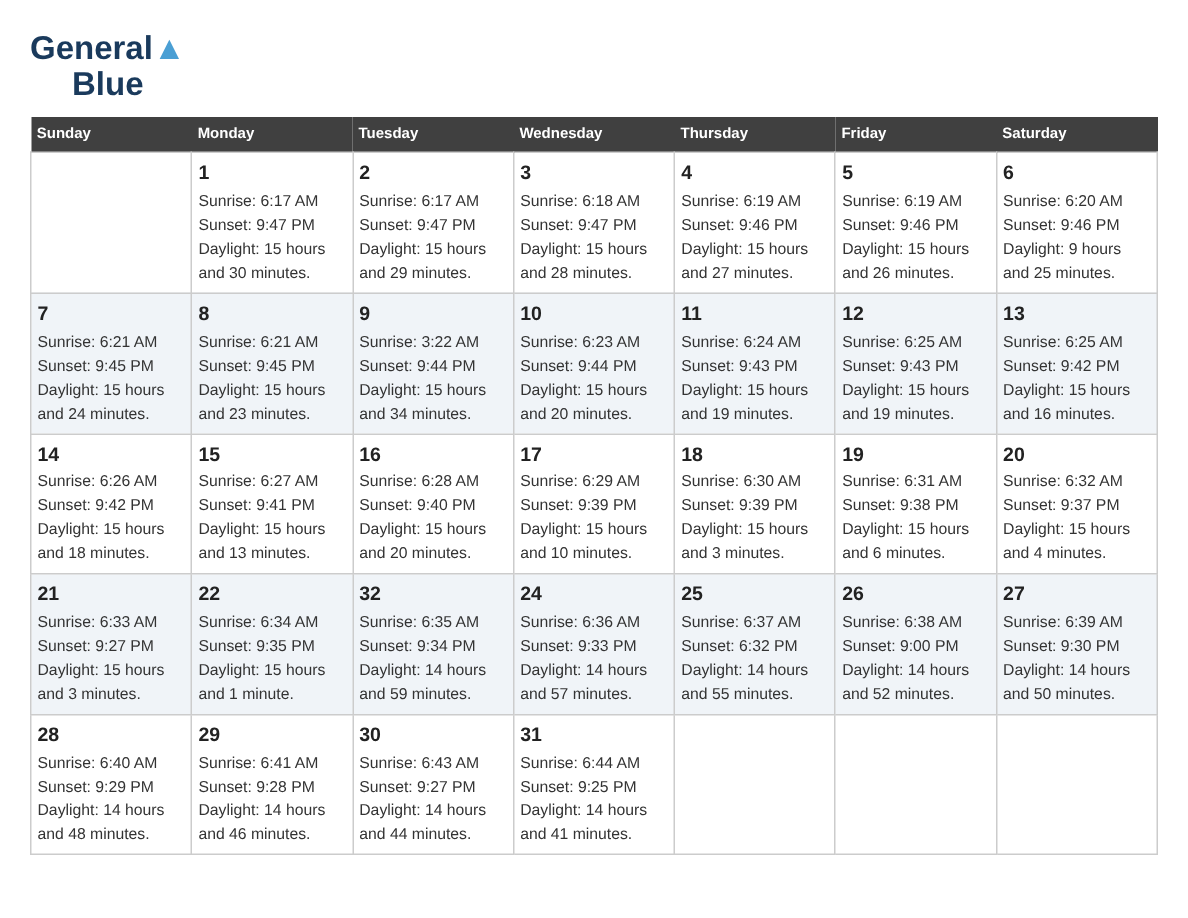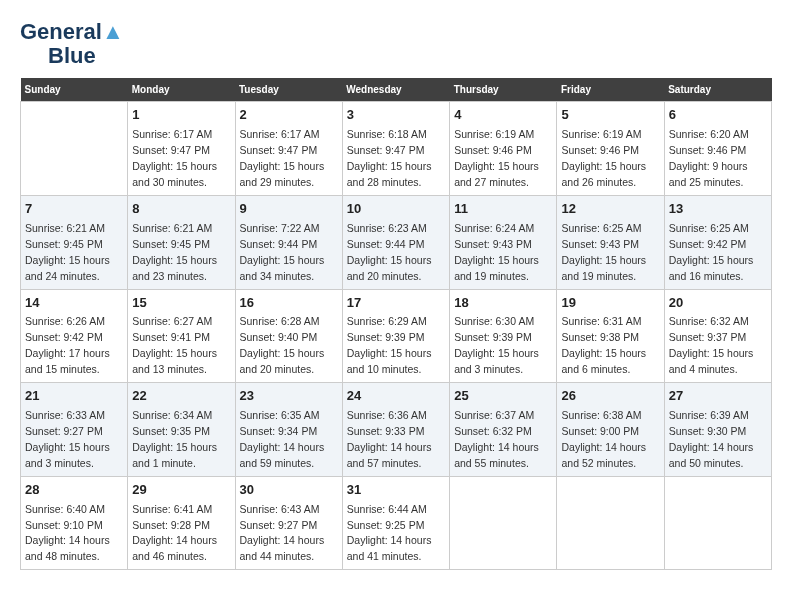--- a/index.html
+++ b/index.html
@@ -145,21 +145,21 @@
       <tr>
         <td><span class="day-num">7</span>
 <span class="day-info">Sunrise: 6:21 AM</span><br>
 <span class="day-info">Sunset: 9:45 PM</span><br>
 <span class="day-info">Daylight: 15 hours and 24 minutes.</span></td>
         <td><span class="day-num">8</span>
 <span class="day-info">Sunrise: 6:21 AM</span><br>
 <span class="day-info">Sunset: 9:45 PM</span><br>
 <span class="day-info">Daylight: 15 hours and 23 minutes.</span></td>
         <td><span class="day-num">9</span>
-<span class="day-info">Sunrise: 7:22 AM</span><br>
+<span class="day-info">Sunrise: 3:22 AM</span><br>
 <span class="day-info">Sunset: 9:44 PM</span><br>
 <span class="day-info">Daylight: 15 hours and 34 minutes.</span></td>
         <td><span class="day-num">10</span>
 <span class="day-info">Sunrise: 6:23 AM</span><br>
 <span class="day-info">Sunset: 9:44 PM</span><br>
 <span class="day-info">Daylight: 15 hours and 20 minutes.</span></td>
         <td><span class="day-num">11</span>
 <span class="day-info">Sunrise: 6:24 AM</span><br>
 <span class="day-info">Sunset: 9:43 PM</span><br>
 <span class="day-info">Daylight: 15 hours and 19 minutes.</span></td>
@@ -169,21 +169,21 @@
 <span class="day-info">Daylight: 15 hours and 19 minutes.</span></td>
         <td><span class="day-num">13</span>
 <span class="day-info">Sunrise: 6:25 AM</span><br>
 <span class="day-info">Sunset: 9:42 PM</span><br>
 <span class="day-info">Daylight: 15 hours and 16 minutes.</span></td>
       </tr>
       <tr>
         <td><span class="day-num">14</span>
 <span class="day-info">Sunrise: 6:26 AM</span><br>
 <span class="day-info">Sunset: 9:42 PM</span><br>
-<span class="day-info">Daylight: 17 hours and 15 minutes.</span></td>
+<span class="day-info">Daylight: 15 hours and 18 minutes.</span></td>
         <td><span class="day-num">15</span>
 <span class="day-info">Sunrise: 6:27 AM</span><br>
 <span class="day-info">Sunset: 9:41 PM</span><br>
 <span class="day-info">Daylight: 15 hours and 13 minutes.</span></td>
         <td><span class="day-num">16</span>
 <span class="day-info">Sunrise: 6:28 AM</span><br>
 <span class="day-info">Sunset: 9:40 PM</span><br>
 <span class="day-info">Daylight: 15 hours and 20 minutes.</span></td>
         <td><span class="day-num">17</span>
 <span class="day-info">Sunrise: 6:29 AM</span><br>
@@ -204,21 +204,21 @@
       </tr>
       <tr>
         <td><span class="day-num">21</span>
 <span class="day-info">Sunrise: 6:33 AM</span><br>
 <span class="day-info">Sunset: 9:27 PM</span><br>
 <span class="day-info">Daylight: 15 hours and 3 minutes.</span></td>
         <td><span class="day-num">22</span>
 <span class="day-info">Sunrise: 6:34 AM</span><br>
 <span class="day-info">Sunset: 9:35 PM</span><br>
 <span class="day-info">Daylight: 15 hours and 1 minute.</span></td>
-        <td><span class="day-num">23</span>
+        <td><span class="day-num">32</span>
 <span class="day-info">Sunrise: 6:35 AM</span><br>
 <span class="day-info">Sunset: 9:34 PM</span><br>
 <span class="day-info">Daylight: 14 hours and 59 minutes.</span></td>
         <td><span class="day-num">24</span>
 <span class="day-info">Sunrise: 6:36 AM</span><br>
 <span class="day-info">Sunset: 9:33 PM</span><br>
 <span class="day-info">Daylight: 14 hours and 57 minutes.</span></td>
         <td><span class="day-num">25</span>
 <span class="day-info">Sunrise: 6:37 AM</span><br>
 <span class="day-info">Sunset: 6:32 PM</span><br>
@@ -228,21 +228,21 @@
 <span class="day-info">Sunset: 9:00 PM</span><br>
 <span class="day-info">Daylight: 14 hours and 52 minutes.</span></td>
         <td><span class="day-num">27</span>
 <span class="day-info">Sunrise: 6:39 AM</span><br>
 <span class="day-info">Sunset: 9:30 PM</span><br>
 <span class="day-info">Daylight: 14 hours and 50 minutes.</span></td>
       </tr>
       <tr>
         <td><span class="day-num">28</span>
 <span class="day-info">Sunrise: 6:40 AM</span><br>
-<span class="day-info">Sunset: 9:10 PM</span><br>
+<span class="day-info">Sunset: 9:29 PM</span><br>
 <span class="day-info">Daylight: 14 hours and 48 minutes.</span></td>
         <td><span class="day-num">29</span>
 <span class="day-info">Sunrise: 6:41 AM</span><br>
 <span class="day-info">Sunset: 9:28 PM</span><br>
 <span class="day-info">Daylight: 14 hours and 46 minutes.</span></td>
         <td><span class="day-num">30</span>
 <span class="day-info">Sunrise: 6:43 AM</span><br>
 <span class="day-info">Sunset: 9:27 PM</span><br>
 <span class="day-info">Daylight: 14 hours and 44 minutes.</span></td>
         <td><span class="day-num">31</span>

